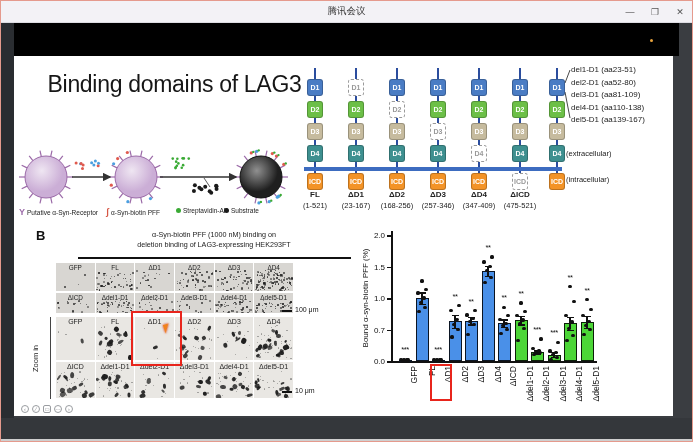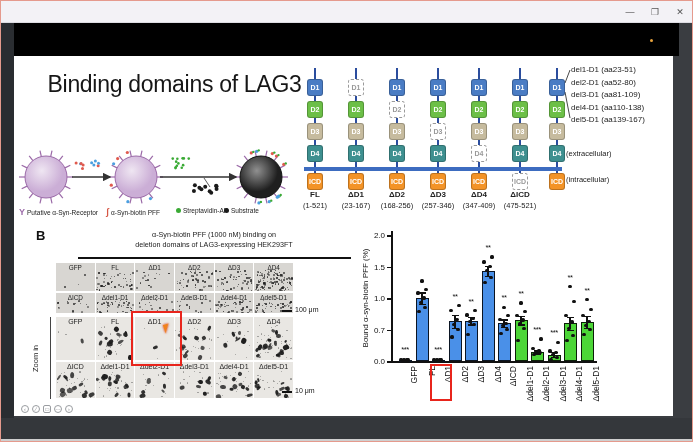--- a/index.html
+++ b/index.html
@@ -66,20 +66,21 @@
   .down-arrow:before{content:"↓";}
   .down-arrow{color:#3dc24a;font-size:10px;font-weight:bold;line-height:10px;}
   .share-text{color:#ececec;font-size:9.5px;}
   .bottomstrip{position:absolute;left:0;top:438px;width:693px;height:4px;background:#cfcfcf;}
 </style>
 </head>
 <body>
 
 <div class="window">
   <div class="titlebar">
+    <div class="title">腾讯会议</div>
     <div class="win-controls" id="win-controls">
         <div class="win-btn">—</div>
         <div class="win-btn">❐</div>
         <div class="win-btn">✕</div>
       </div>
   </div>
   <div class="content">
     <div class="leftstrip"></div>
     <div class="topblack"></div>
     <div class="status-dot" id="status-dot" style="background: rgb(232, 163, 61);"></div>
@@ -288,21 +289,21 @@
           <div class="mem-side" style="left: 552px; top: 93px;">(extracellular)</div>
           <div class="mem-side" style="left: 552px; top: 119px;">(intracellular)</div>
           <svg width="659" height="360" style="position: absolute; left: 0px; top: 0px; pointer-events: none;">
             <line x1="551" y1="27" x2="556" y2="14" stroke="#333" stroke-width="0.9"></line>
             <line x1="551" y1="36" x2="556" y2="62" stroke="#333" stroke-width="0.9"></line>
           </svg>
         </div>
       <div id="panelB">
           <div class="pb-b" style="left: 22px; top: 172px;">B</div>
           <div class="pb-header" style="left: 60px; top: 174px; width: 280px;">α-Syn-biotin PFF (1000 nM) binding on</div>
-          <div class="pb-header" style="left: 60px; top: 184px; width: 280px;">deletion domains of LAG3-expressing HEK293FT</div>
+          <div class="pb-header" style="left: 60px; top: 184px; width: 280px;">deletion binding of LAG3-expressing HEK293FT</div>
           <div class="pb-underline" style="left: 64px; top: 201px; width: 273px;"></div>
           <div class="gcell" style="left: 42px; top: 207px; width: 38.6667px; height: 28px; background: rgb(216, 214, 210);">
             <div class="lbl">GFP</div>
             <i class="speck" style="left: 28.3339px; top: 11.3953px; width: 1.76568px; height: 1.76568px; opacity: 0.811589;"></i>
             <i class="speck" style="left: 21.7127px; top: 21.402px; width: 0.919192px; height: 0.919192px; opacity: 0.729052;"></i>
             <i class="speck" style="left: 8.4124px; top: 22.5973px; width: 2.06787px; height: 2.06787px; opacity: 0.870306;"></i>
           </div>
           <div class="gcell" style="left: 81.6667px; top: 207px; width: 38.6667px; height: 28px; background: rgb(216, 214, 210);">
             <div class="lbl">FL</div>
             <i class="speck" style="left: 5.2918px; top: 22.0468px; width: 1.68395px; height: 1.68395px; opacity: 0.694137;"></i>

